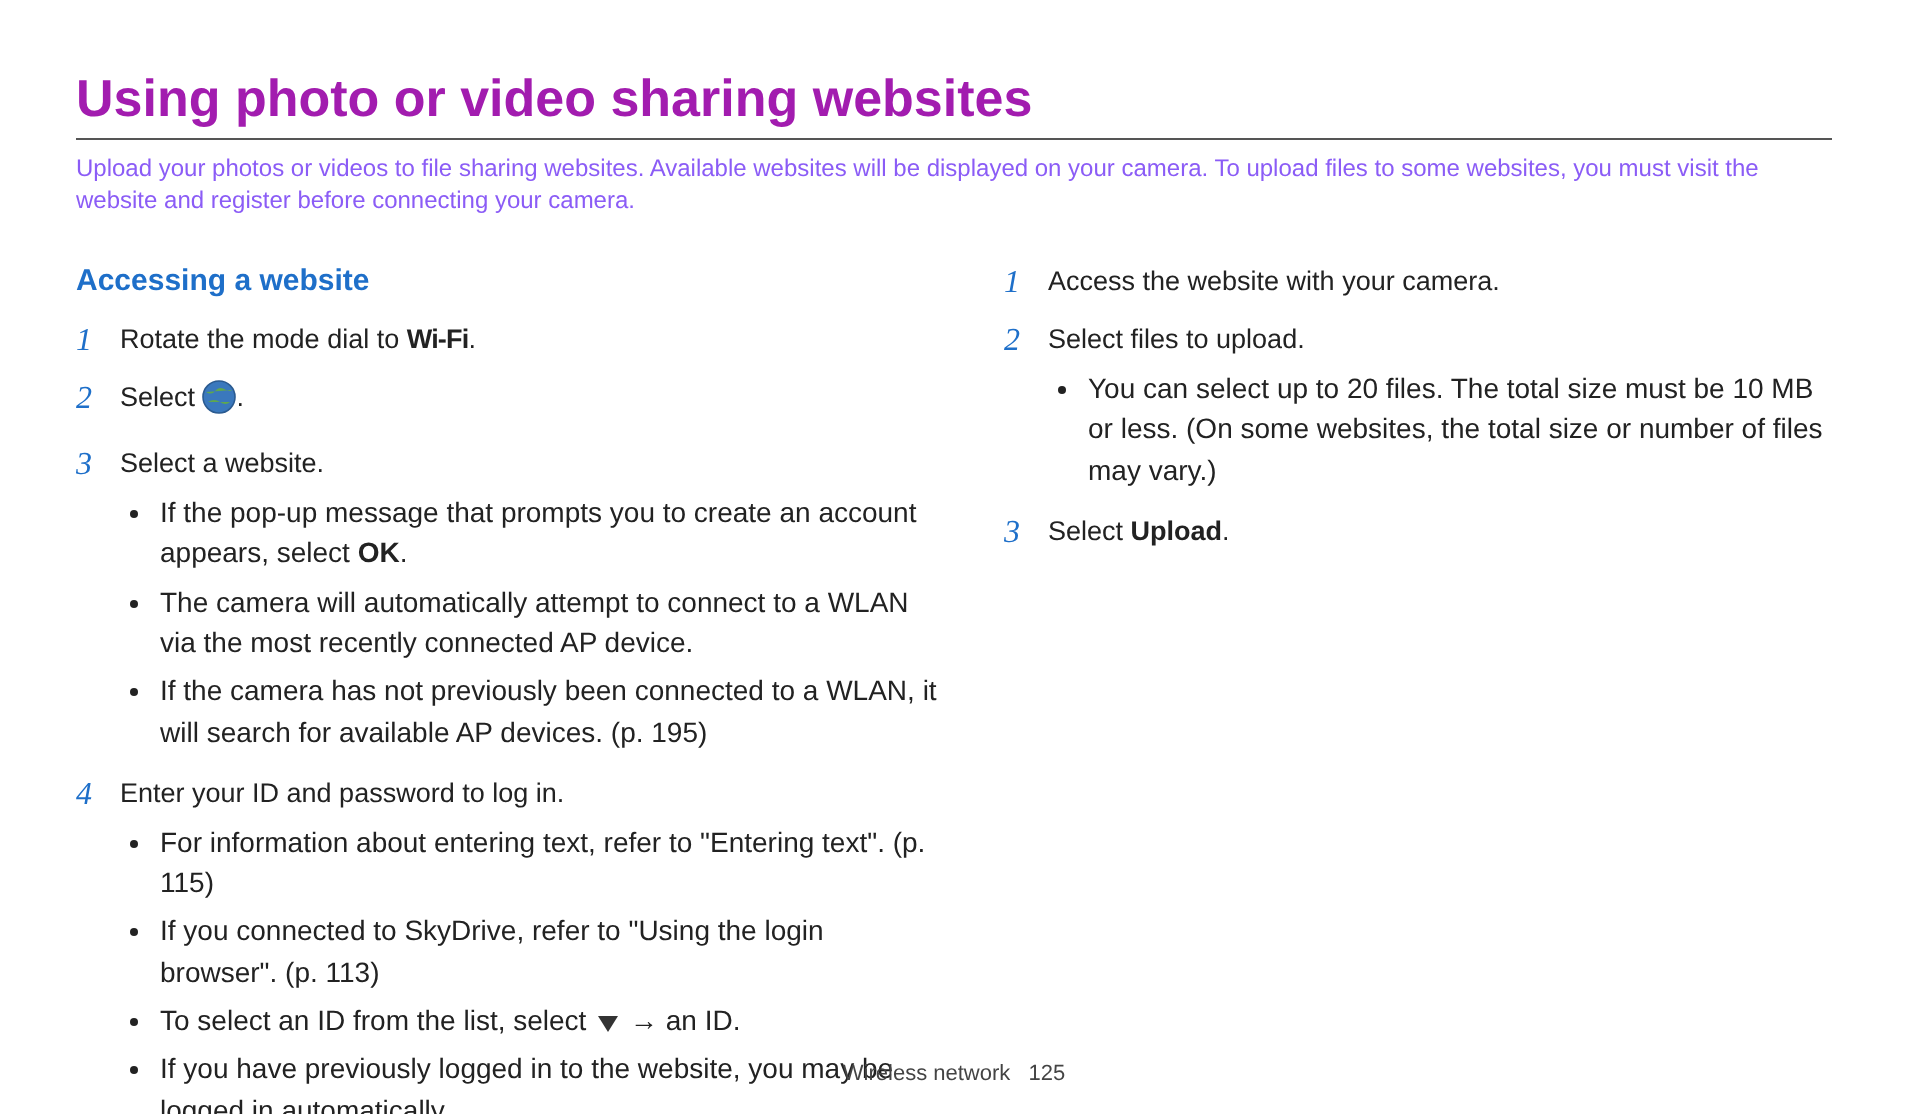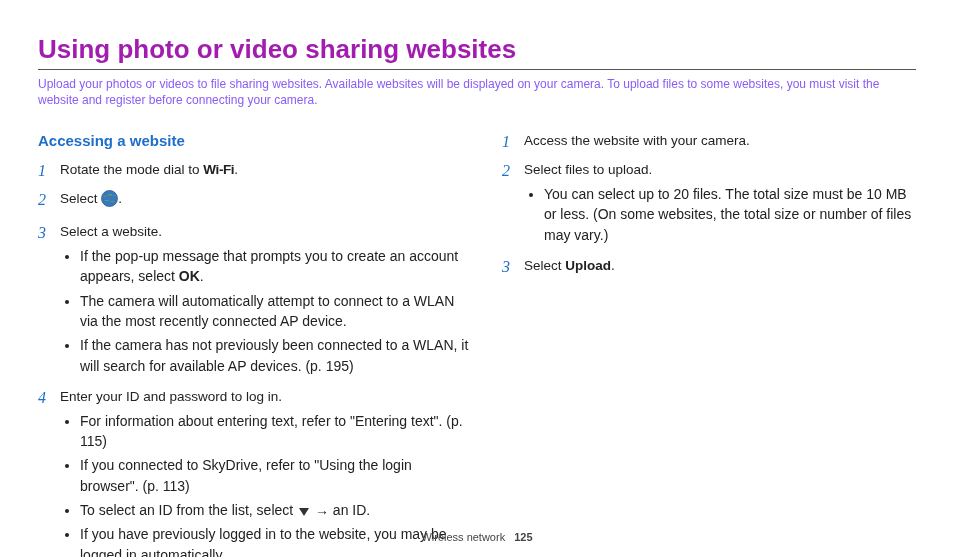--- a/index.html
+++ b/index.html
@@ -77,21 +77,21 @@
   }
   .footer {
     position: absolute;
     bottom: 14px;
     left: 0;
     width: 100%;
     text-align: center;
     font-size: 11px;
     color: #444;
   }
-  .footer-page { font-weight: 700; margin-left: 6px; }
+  .footer-page { font-weight: 400; margin-left: 6px; }
   .wifi-label {
     font-weight: 700;
     letter-spacing: -0.4px;
   }
   .globe-icon {
     display: inline-block;
     vertical-align: -4px;
   }
   .down-tri {
     display: inline-block;

